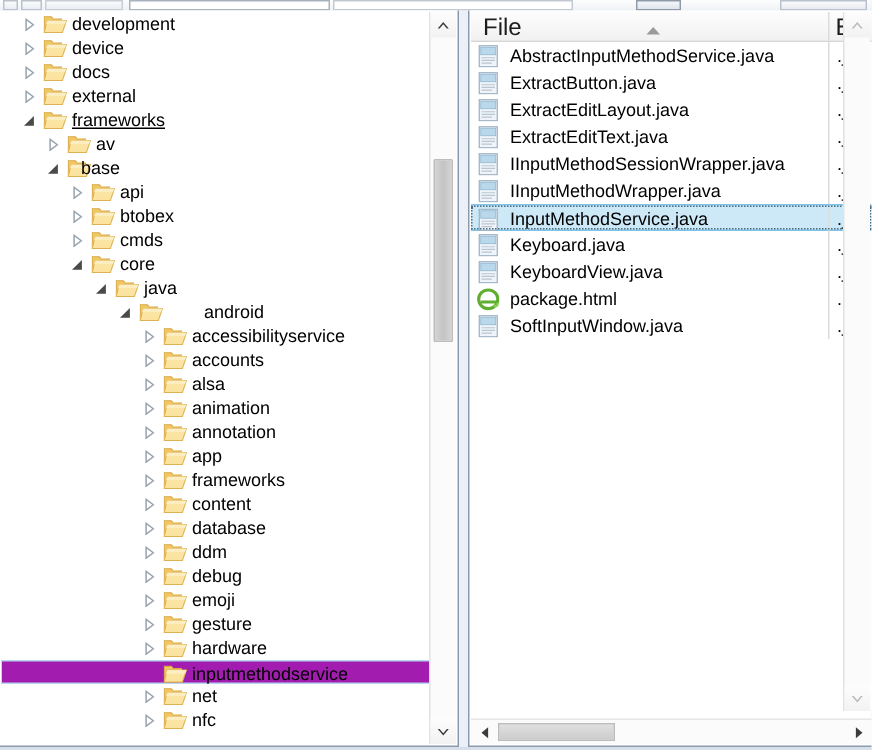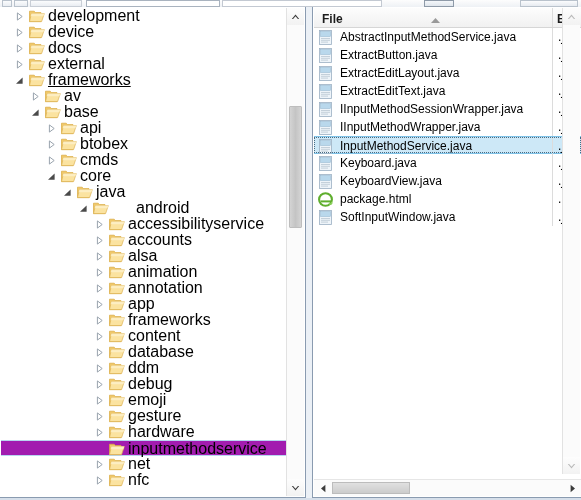--- a/index.html
+++ b/index.html
@@ -26,32 +26,32 @@
   .tb-f7{left:520px;width:58px;background:linear-gradient(#fbfcfd,#e6eaf0);border-color:#b9c2cc;}
 
   
   .panel{position:absolute;background:#fff;border:1px solid #8a9bb0;box-sizing:border-box;}
   .left-panel{left:0px;top:7px;width:306px;height:491px;border-left:none;border-top:none;}
   .right-panel{left:312px;top:7px;width:269px;height:491px;border-right:none;border-top:none;}
 
   
   .tree{position:absolute;left:1px;top:1px;width:287px;height:488px;overflow:hidden;background:#fff;}
   .trow{position:relative;height:16px;line-height:16px;white-space:nowrap;}
-  .trow .lbl{font-size:16px;color:#000;position:absolute;top:0;}
+  .trow .lbl{font-size:12px;color:#000;position:absolute;top:0;}
   .exp{position:absolute;top:4px;width:9px;height:9px;}
   .exp svg{display:block;}
   .fold{position:absolute;top:1px;width:16px;height:14px;}
   .trow.hover{background:#a21caf;border:1px solid #b8d6f0;
     box-sizing:border-box;border-left:none;border-right:none;}
 
   
   .colhdr{position:absolute;left:1px;top:1px;width:267px;height:20px;
     background:linear-gradient(#fdfdfd,#f1f1f1);border-bottom:1px solid #d6d6d6;
     box-sizing:border-box;}
-  .colhdr .ch{position:absolute;top:3px;height:16px;line-height:16px;font-size:12px;color:#1c1c1c;font-weight:bold;}
+  .colhdr .ch{position:absolute;top:3px;height:16px;line-height:16px;font-size:16px;color:#1c1c1c;}
   .ch-file{left:8px;}
   .ch-ext{left:243px;}
   .colsep{position:absolute;top:0;width:1px;height:19px;background:#dcdcdc;}
   .sortarrow{position:absolute;left:116px;top:5px;}
 
   
   .flist{position:absolute;left:1px;top:21px;width:267px;height:445px;overflow:hidden;background:#fff;}
   .frow{position:relative;height:18px;line-height:18px;white-space:nowrap;}
   .frow .fname{position:absolute;left:26px;top:0;font-size:12px;color:#000;}
   .frow .fext{position:absolute;left:244px;top:0;font-size:12px;color:#000;}
@@ -181,21 +181,21 @@
           <span class="exp" style="left: 30px;">
             <svg width="9" height="9" viewBox="0 0 9 9">
               <path d="M1 7.8 L7.6 7.8 L7.6 1.4 Z" fill="#4a4a4a"></path>
             </svg>
           </span>
           <span class="fold" style="left: 44px;"><svg width="16" height="14" viewBox="0 0 16 14">
               <path d="M0.5 2.2 L0.5 12.6 L12 12.6 L12 3.6 L6.4 3.6 L5.2 2.2 Z" fill="#f0c869" stroke="#d8a93f" stroke-width=".7"></path>
               <path d="M2.4 4.6 L15.3 4.6 L12.6 12.6 L0.5 12.6 Z" fill="#fbe3a0" stroke="#ddb253" stroke-width=".7"></path>
               <path d="M2.4 4.6 L15.3 4.6 L14.4 7.2 L1.6 7.2 Z" fill="#fdf0c8" opacity=".85"></path>
             </svg></span>
-          <span class="lbl" style="left: 63px; text-align: center;">base</span>
+          <span class="lbl" style="left: 53px; text-align: center;">base</span>
         </div>
         <div class="trow">
           <span class="exp" style="left: 46px;">
             <svg width="9" height="9" viewBox="0 0 9 9">
               <path d="M2.4 0.9 L7.2 4.5 L2.4 8.1 Z" fill="none" stroke="#9aa4ae" stroke-width="1"></path>
             </svg>
           </span>
           <span class="fold" style="left: 60px;"><svg width="16" height="14" viewBox="0 0 16 14">
               <path d="M0.5 2.2 L0.5 12.6 L12 12.6 L12 3.6 L6.4 3.6 L5.2 2.2 Z" fill="#f0c869" stroke="#d8a93f" stroke-width=".7"></path>
               <path d="M2.4 4.6 L15.3 4.6 L12.6 12.6 L0.5 12.6 Z" fill="#fbe3a0" stroke="#ddb253" stroke-width=".7"></path>

